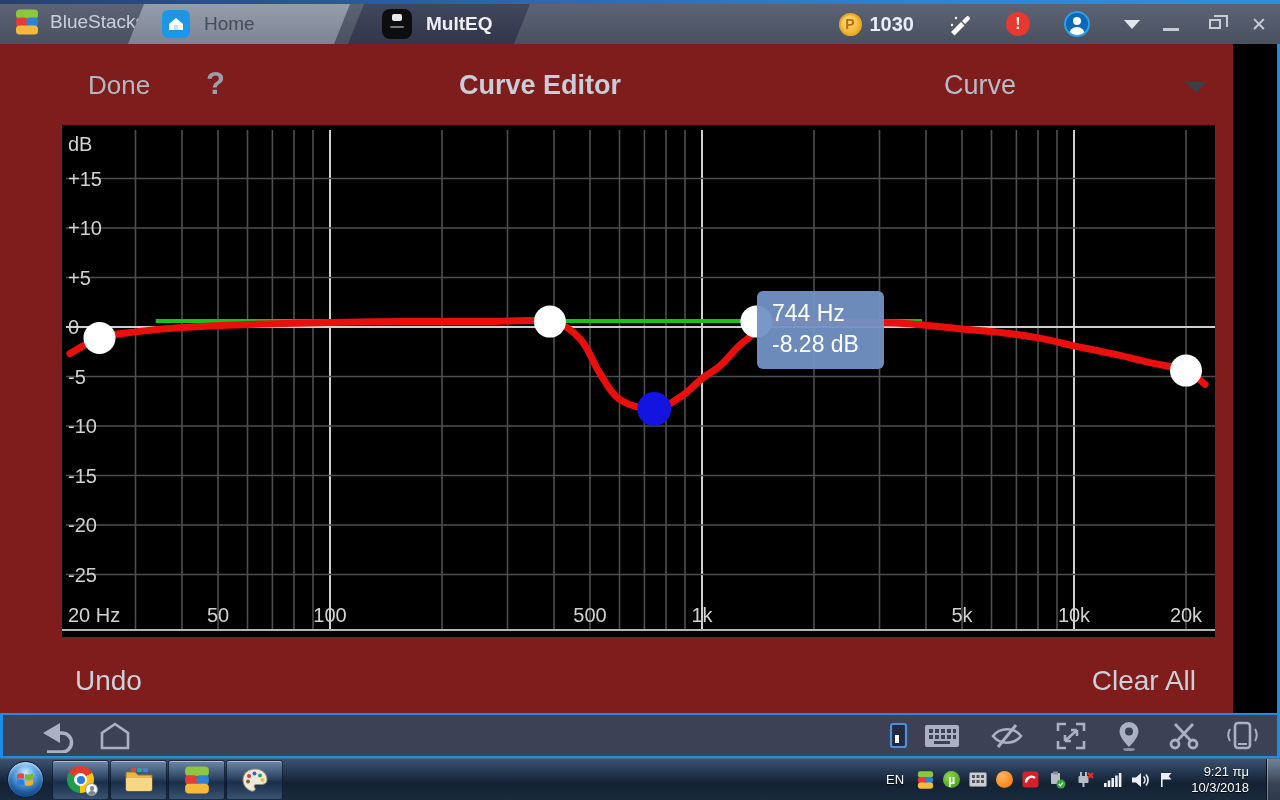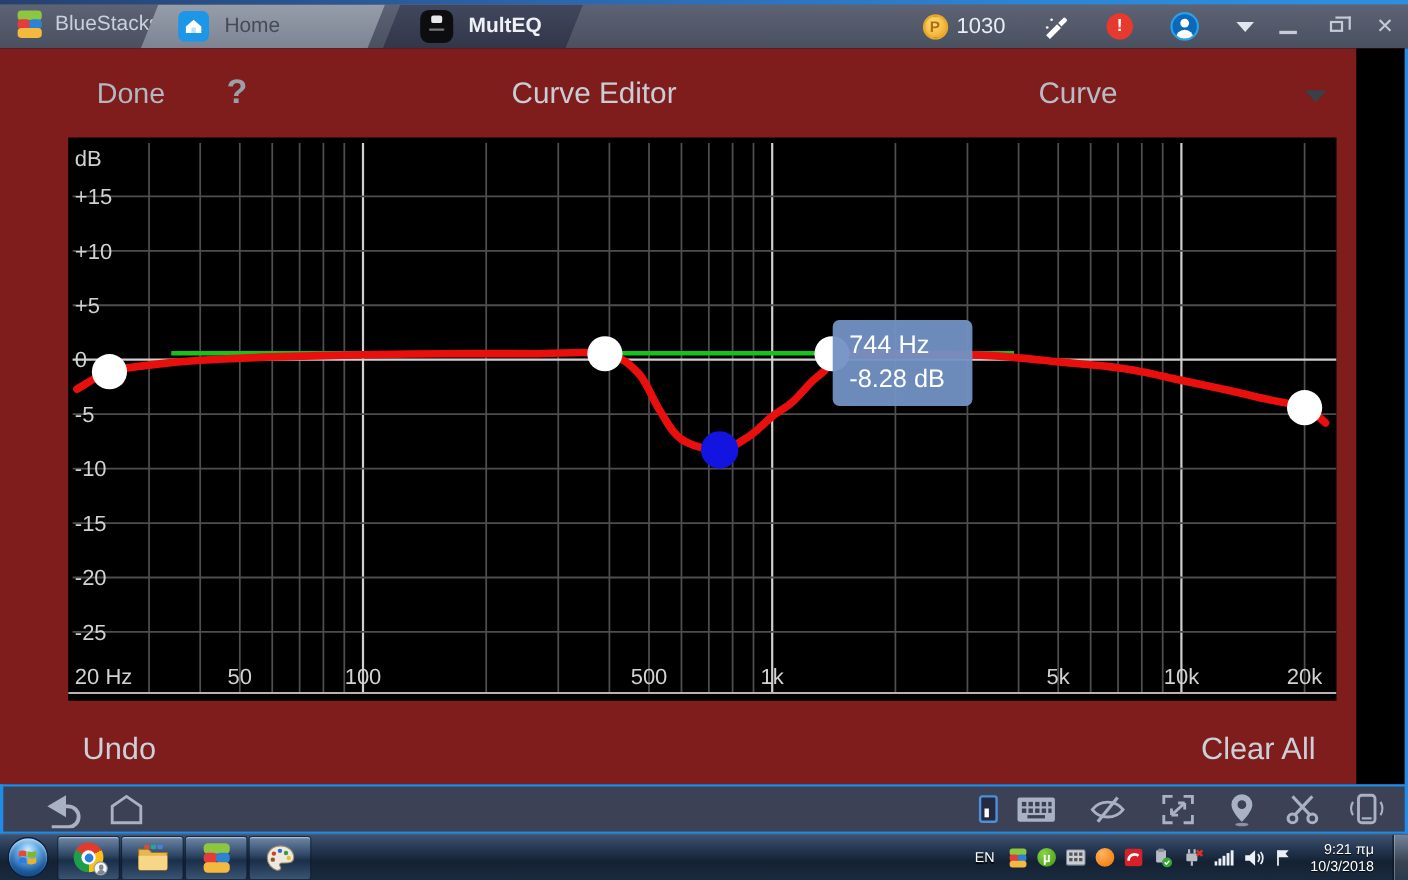--- a/index.html
+++ b/index.html
@@ -19,21 +19,21 @@
   .tab-home { left:128px; width:222px; background:linear-gradient(#969daa,#7c8494); }
   .tab-home .tab-label { color:#454b57; font-size:19px; }
   .tab-multeq { left:348px; width:182px; background:linear-gradient(#41475e,#313648);font-weight:bold; }
   .tab-multeq .tab-label { color:#eef0f5; font-size:19px; }
   .homeicon { width:28px; height:28px; border-radius:6px; background:#1e96e8; position:relative; }
   .homeicon svg { position:absolute; left:0; top:0; }
   .multeqicon { width:30px; height:30px; border-radius:8px; background:#0d0d10; position:relative; }
   .tb-right { position:absolute; right:0; top:4px; height:40px; display:flex; align-items:center; }
   .coin { width:23px; height:23px; border-radius:50%; background:radial-gradient(circle at 40% 35%,#ffe07a,#f2b233 70%,#cf8a17);
     border:2px solid #e8a928; color:#b36f0e; font-weight:bold; font-size:14px; display:flex; align-items:center; justify-content:center; }
-  .coins-count { color:#e9edf6; font-weight:normal; font-size:20px; margin:0 0 0 8px; }
+  .coins-count { color:#e9edf6; font-weight:bold; font-size:20px; margin:0 0 0 8px; }
   .tb-ico { margin-left:34px; display:flex; align-items:center; justify-content:center; }
   .alert-badge { width:24px; height:24px; border-radius:50%; background:#e8392e; color:#fff;
     font-weight:bold; font-size:16px; display:flex; align-items:center; justify-content:center; }
   .avatar { width:26px; height:26px; border-radius:50%; background:#0c68b8; border:2px solid #2aa0e8; position:relative; overflow:hidden; }
   .avatar .head { position:absolute; left:7px; top:4px; width:8px; height:8px; border-radius:50%; background:#fff; }
   .avatar .bust { position:absolute; left:3px; top:14px; width:16px; height:10px; border-radius:8px 8px 0 0; background:#fff; }
   .caret-down { width:0; height:0; border-left:8px solid transparent; border-right:8px solid transparent; border-top:9px solid #e2e6ee; }
   .winctl { width:26px; display:flex; align-items:center; justify-content:center; margin-left:18px; }
   .glyph-min { width:16px; height:3px; background:#c6cbd6; margin-top:10px; }
   .glyph-restore { width:12px; height:10px; border:2px solid #c6cbd6; position:relative; }
@@ -41,21 +41,21 @@
   .glyph-close { color:#c6cbd6; font-size:19px; line-height:19px; }
   .winctl-close { margin-right:8px; }
 
   
   .app { position:absolute; left:0; top:44px; width:1280px; height:669px; background:#7f1d1d; }
   .letterbox-right { position:absolute; right:3px; top:0; width:44px; height:669px; background:#000; }
   .blue-edge { position:absolute; right:0; top:44px; width:3px; height:714px; background:#1f8ce8; z-index:40; }
   .app-header { position:absolute; left:0; top:0; width:1280px; height:81px; }
   .btn-done { position:absolute; left:88px; top:26px; font-size:26px; color:#b3b8c0; }
   .btn-help { position:absolute; left:206px; top:22px; font-size:31px; font-weight:bold; color:#9aa0a8; }
-  .hdr-title { position:absolute; left:0; top:26px; width:1080px; text-align:center; font-size:27px; font-weight:normal; color:#c9cdd5; }
+  .hdr-title { position:absolute; left:0; top:26px; width:1080px; text-align:center; font-size:27px; font-weight:bold; color:#c9cdd5; }
   .channel-select { position:absolute; left:944px; top:26px; font-size:27px; color:#b8bdc5; }
   .channel-caret { position:absolute; left:1186px; top:38px; width:0; height:0;
     border-left:10px solid transparent; border-right:10px solid transparent; border-top:11px solid #3a3f48; }
 
   
   .plot { position:absolute; left:62px; top:81px; width:1153px; height:512px; background:#000; }
   .tooltip { position:absolute; left:695px; top:166px; width:127px; height:78px; border-radius:6px;
     background:rgba(114,146,196,0.95); color:#fff; font-size:23px; padding:7px 0 0 15px; line-height:31px; z-index:5; }
 
   .app-footer { position:absolute; left:0; top:0; width:1280px; height:611px; pointer-events:none; }

